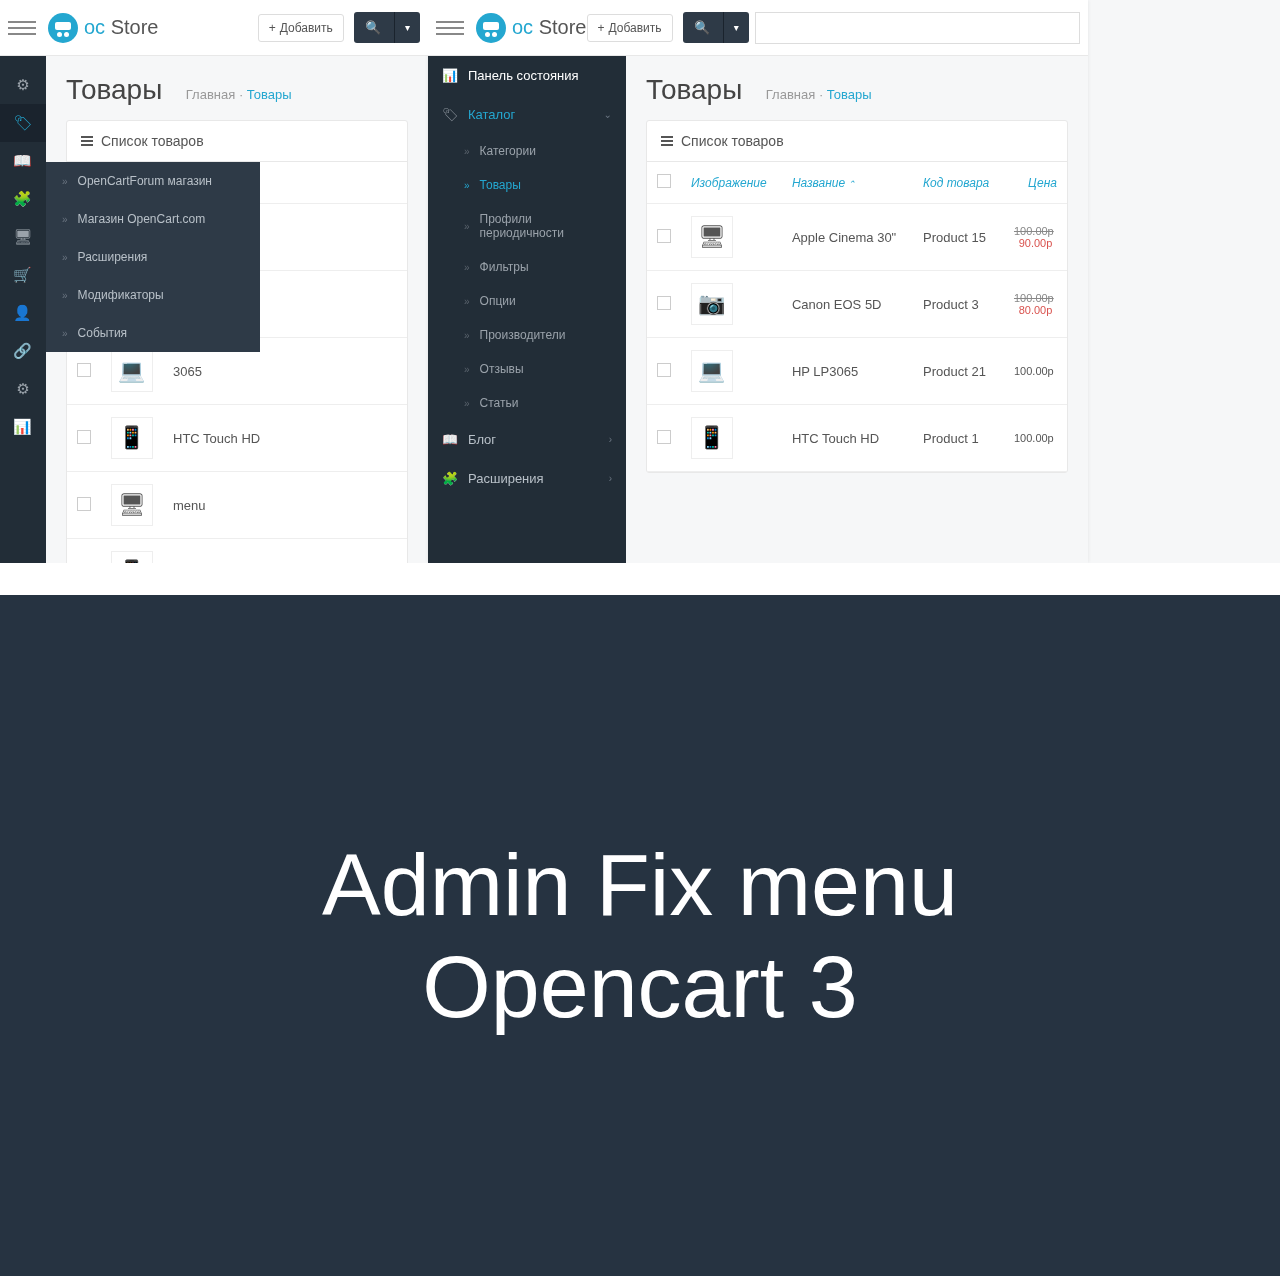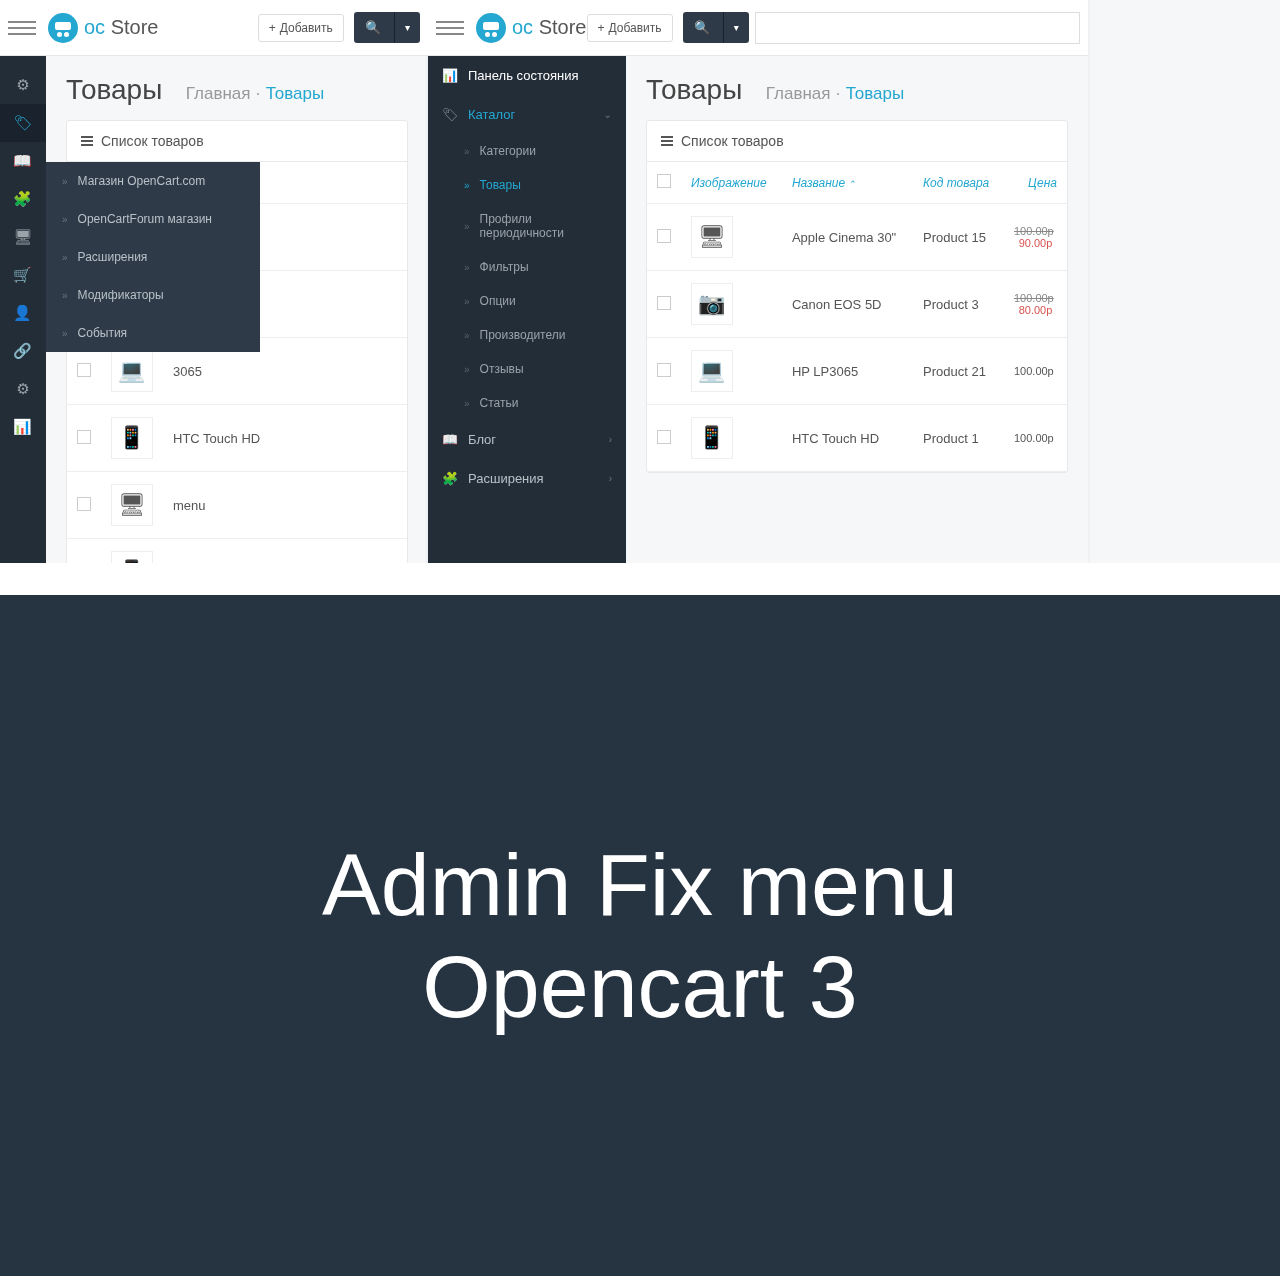--- a/index.html
+++ b/index.html
@@ -29,21 +29,21 @@
 .search-field { margin-left: 6px; flex: 1; height: 32px; border: 1px solid #ddd; padding: 0 8px; font-size: 13px; }
 
 .body-area { display: flex; position: relative; height: calc(100% - 56px); }
 .icon-rail { width: 46px; background: #222d37; display: flex; flex-direction: column; padding-top: 10px; }
 .icon-rail .ri { height: 38px; display: flex; align-items: center; justify-content: center; color: #9aa2aa; font-size: 15px; cursor: pointer; }
 .icon-rail .ri.active { background: #1a232d; color: #24a7d0; }
 
 .content { flex: 1; background: #f6f7f8; overflow: hidden; position: relative; }
 .page-head { padding: 18px 20px 14px; }
 .page-head h1 { font-size: 28px; color: #444; font-weight: 400; display: inline; }
-.crumbs { display: inline; font-size: 17px; color: #999; margin-left: 8px; padding-left: 11px; }
+.crumbs { display: inline; font-size: 13px; color: #999; margin-left: 8px; padding-left: 11px; }
 .crumbs a { color: #24a7d0; text-decoration: none; }
 
 .card { margin: 0 20px; background: #fff; border: 1px solid #e8e8e8; border-radius: 3px; }
 .card-head { padding: 12px 14px; border-bottom: 1px solid #e8e8e8; color: #555; font-size: 14px; display: flex; align-items: center; gap: 8px; }
 .list-icon { display: inline-flex; flex-direction: column; gap: 2px; }
 .list-icon span { width: 12px; height: 2px; background: #555; }
 
 table.prod { width: 100%; border-collapse: collapse; font-size: 13px; color: #555; }
 table.prod th, table.prod td { padding: 12px 10px; border-bottom: 1px solid #eee; text-align: left; vertical-align: middle; }
 table.prod th { color: #24a7d0; font-weight: 400; font-size: 12px; font-style: italic; }
@@ -173,22 +173,22 @@
                     <td>
                       <div class="thumb">📱</div>
                     </td>
                     <td>iPhone</td>
                   </tr>
                 </tbody>
         </table>
       </div>
     </div>
     <div class="flyout" id="flyout">
+            <div class="fi">OpenCartForum магазин</div>
             <div class="fi">Магазин OpenCart.com</div>
-            <div class="fi">OpenCartForum магазин</div>
             <div class="fi">Расширения</div>
             <div class="fi">Модификаторы</div>
             <div class="fi">События</div>
           </div>
   </div>
 </div>
 
 <div class="panel panel-right">
   <div class="topbar">
     <div class="hamburger">

